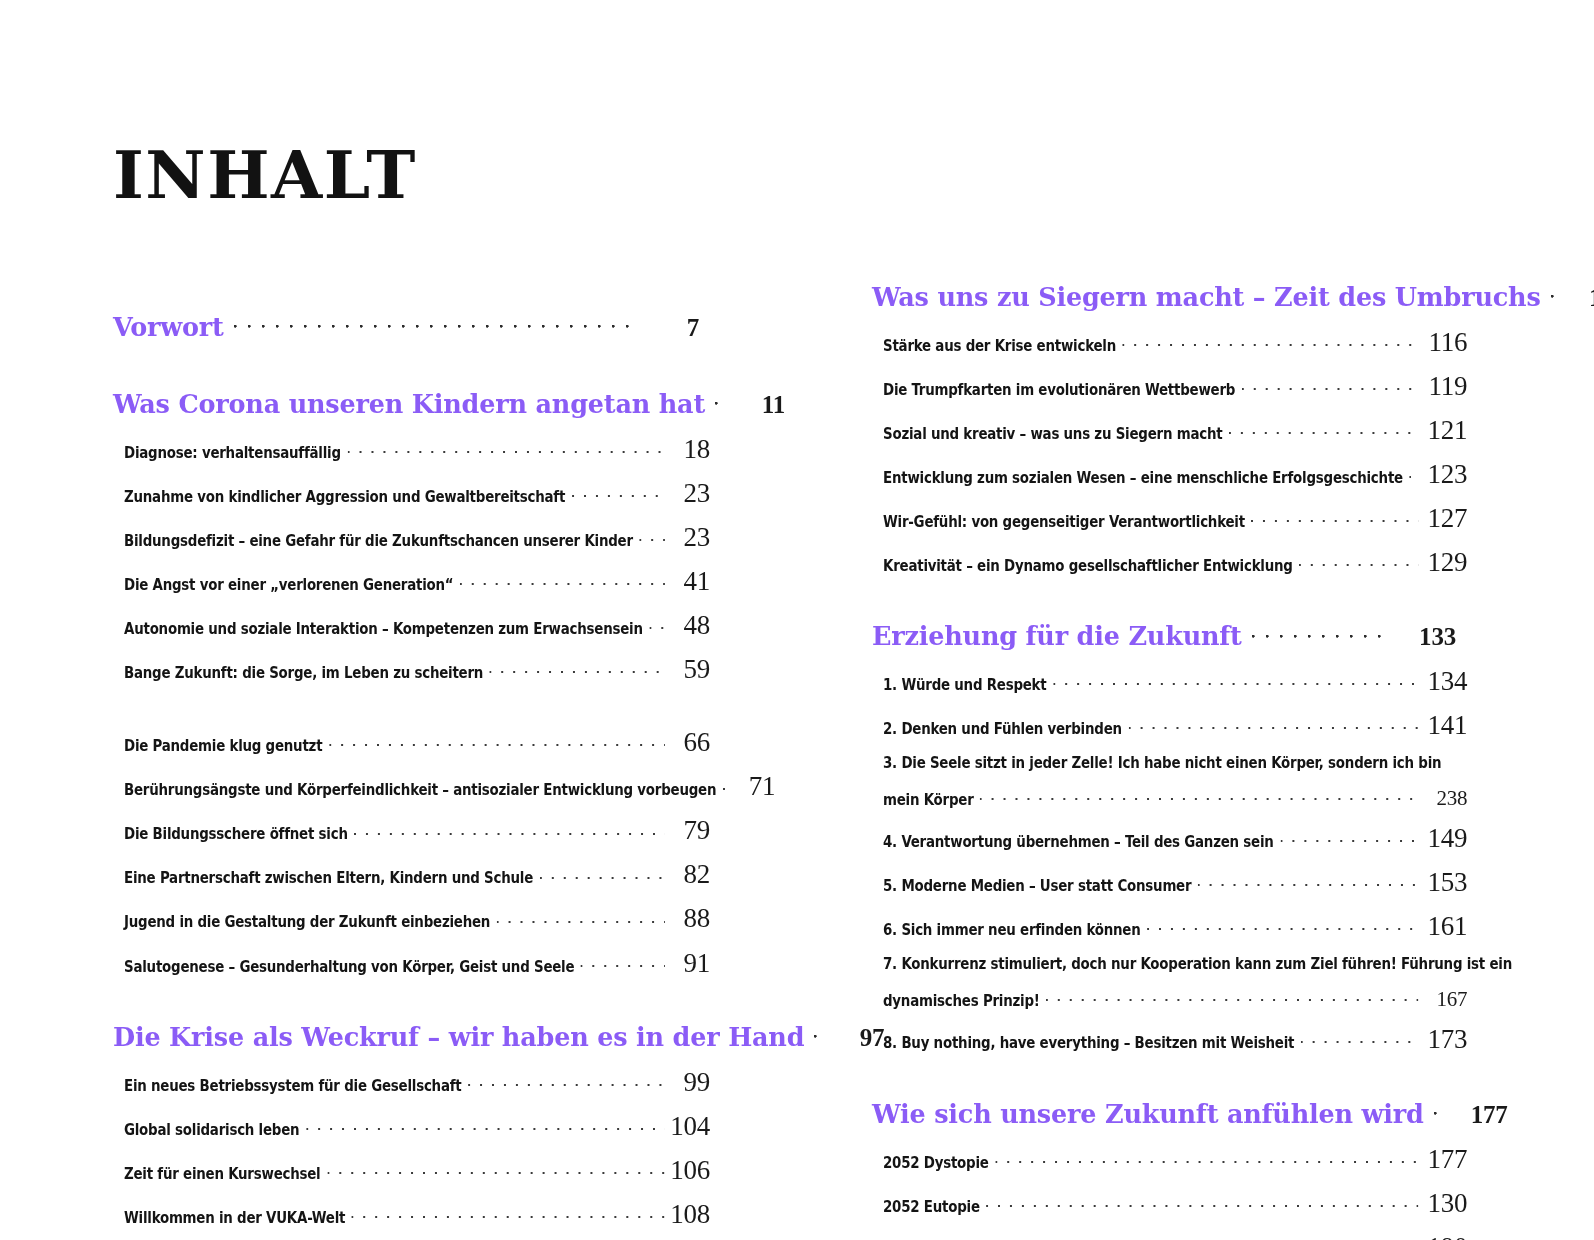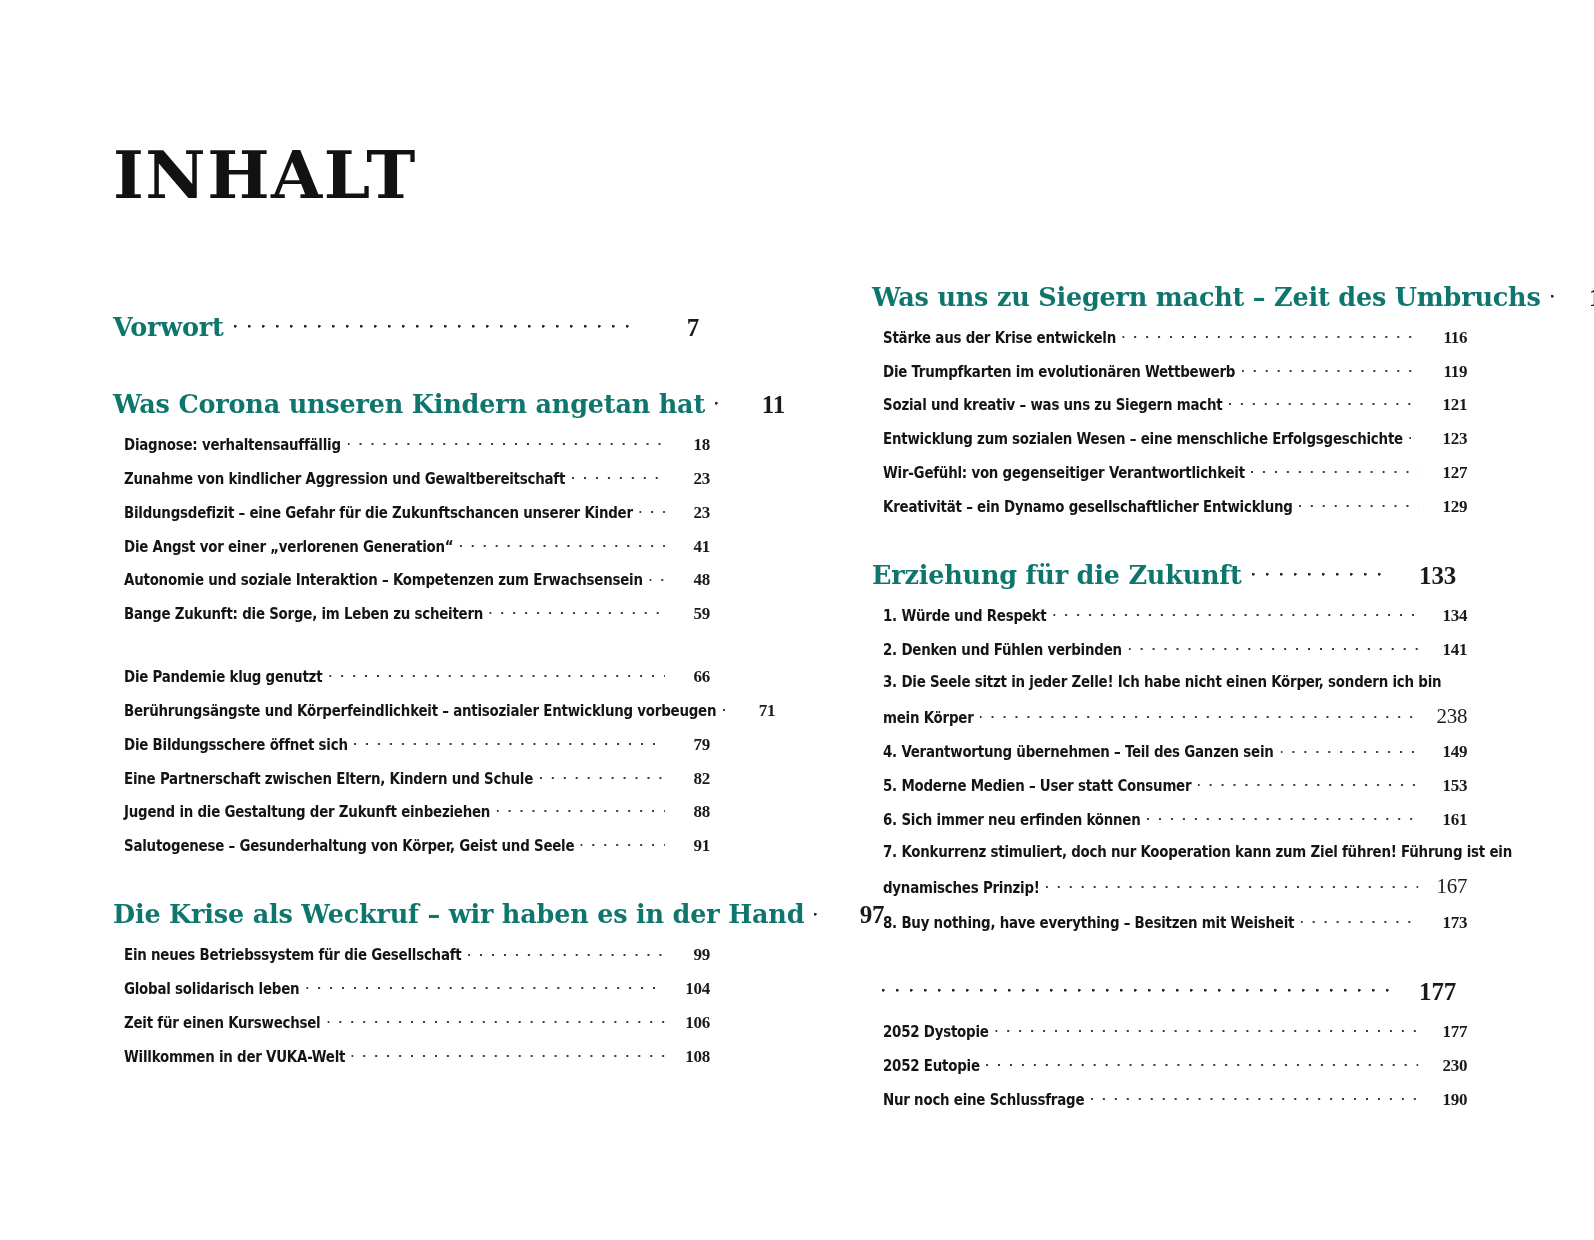--- a/index.html
+++ b/index.html
@@ -91,21 +91,21 @@
 
   
   .chapter {
     font-family: "DejaVu Serif", "Liberation Serif", serif;
     font-weight: 700;
     font-size: 25.5px;
     line-height: 1.12;
     letter-spacing: -0.2px;
     margin-bottom: 15px;
   }
-  .chapter .label { color: #0f766e; }
+  .chapter .label { color: #8b5cf6; }
   .chapter .leader { margin: 0 10px; }
   .chapter .leader::before {
     bottom: 0.3em;
     background-image: radial-gradient(circle at 1.2px 1.2px, #2b2b2b 1.2px, rgba(0,0,0,0) 1.7px);
     background-size: 14px 3px;
     height: 3px;
   }
   .chapter .page-no {
     font-size: 25px;
     min-width: 52px;
@@ -125,22 +125,22 @@
     margin-left: 11px;
     margin-bottom: 13px;
     color: #141414;
     transform: scaleX(0.92);
     transform-origin: left center;
     width: 108.7%;
   }
   .sub:last-child { margin-bottom: 0; }
   .sub .page-no {
     font-family: "Liberation Serif", serif;
-    font-weight: 700;
-    font-size: 17px;
+    font-weight: 400;
+    font-size: 27px;
     min-width: 42px;
     transform: scaleX(1.087);
     transform-origin: right center;
   }
   .sub .leader { margin: 0 7px; }
   .sub .leader::before { bottom: 0.3em; }
 
   
   .sub-wrap {
     margin-left: 11px;
@@ -375,32 +375,33 @@
           </div>
         </div>
         <div class="row sub">
           <span class="label">8. Buy nothing, have everything – Besitzen mit Weisheit</span>
           <span class="leader"></span>
           <span class="page-no">173</span>
         </div>
       </div>
       <div class="section">
         <div class="row chapter">
+          <span class="label">Wie sich unsere Zukunft anfühlen wird</span>
           <span class="leader"></span>
           <span class="page-no">177</span>
         </div>
         <div class="row sub">
           <span class="label">2052 Dystopie</span>
           <span class="leader"></span>
           <span class="page-no">177</span>
         </div>
         <div class="row sub">
           <span class="label">2052 Eutopie</span>
           <span class="leader"></span>
-          <span class="page-no">230</span>
+          <span class="page-no">130</span>
         </div>
         <div class="row sub">
           <span class="label">Nur noch eine Schlussfrage</span>
           <span class="leader"></span>
           <span class="page-no">190</span>
         </div>
       </div>
     </div>
 
 </div>

